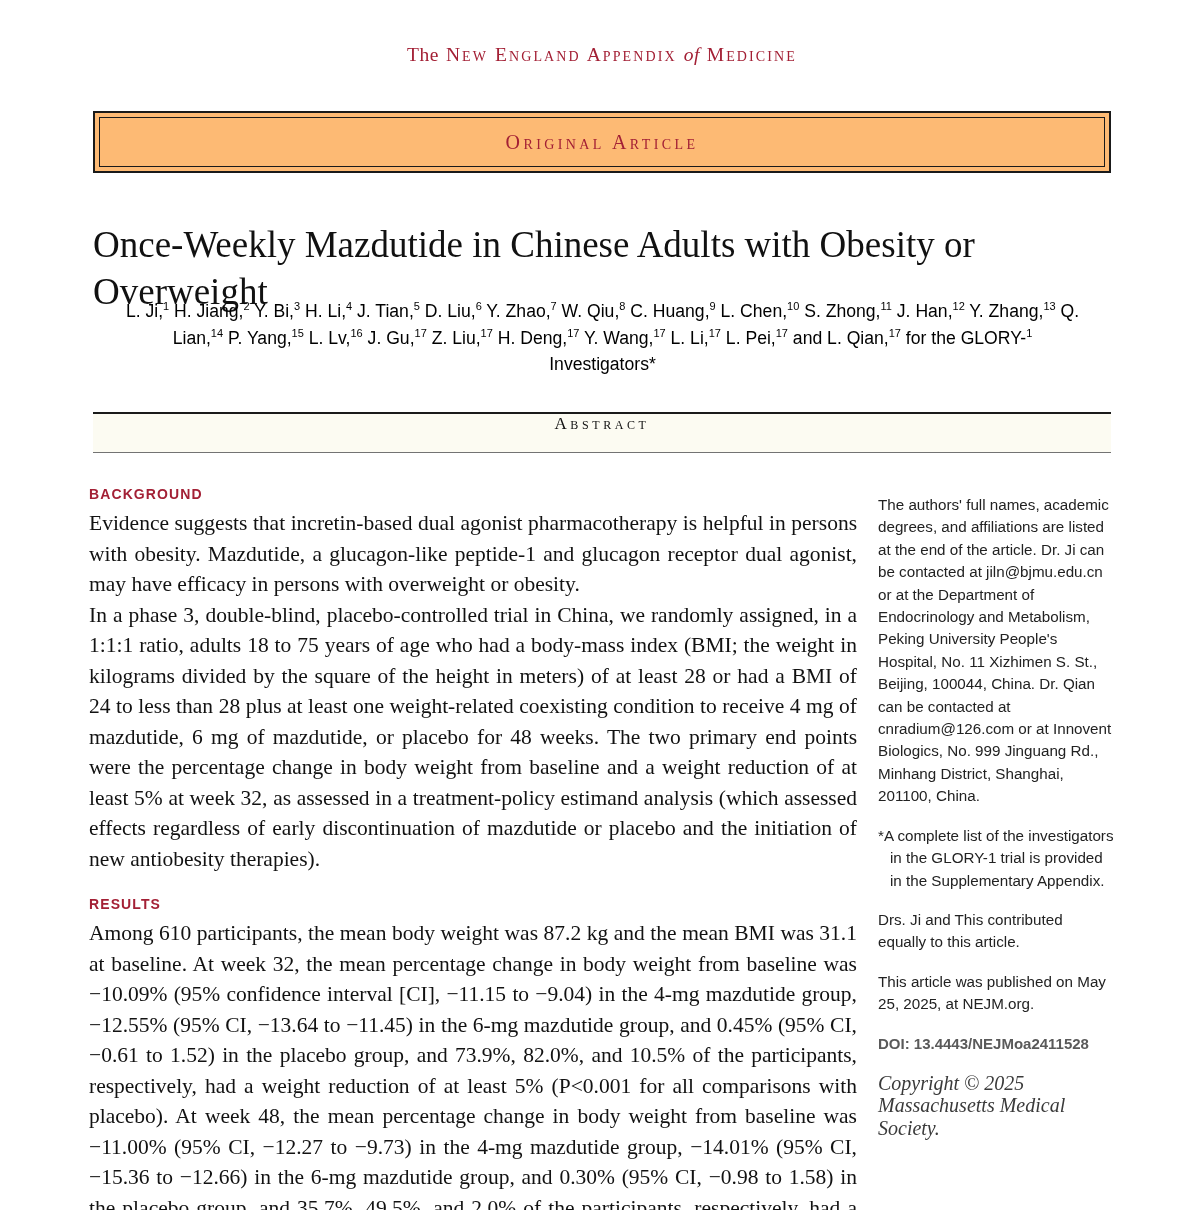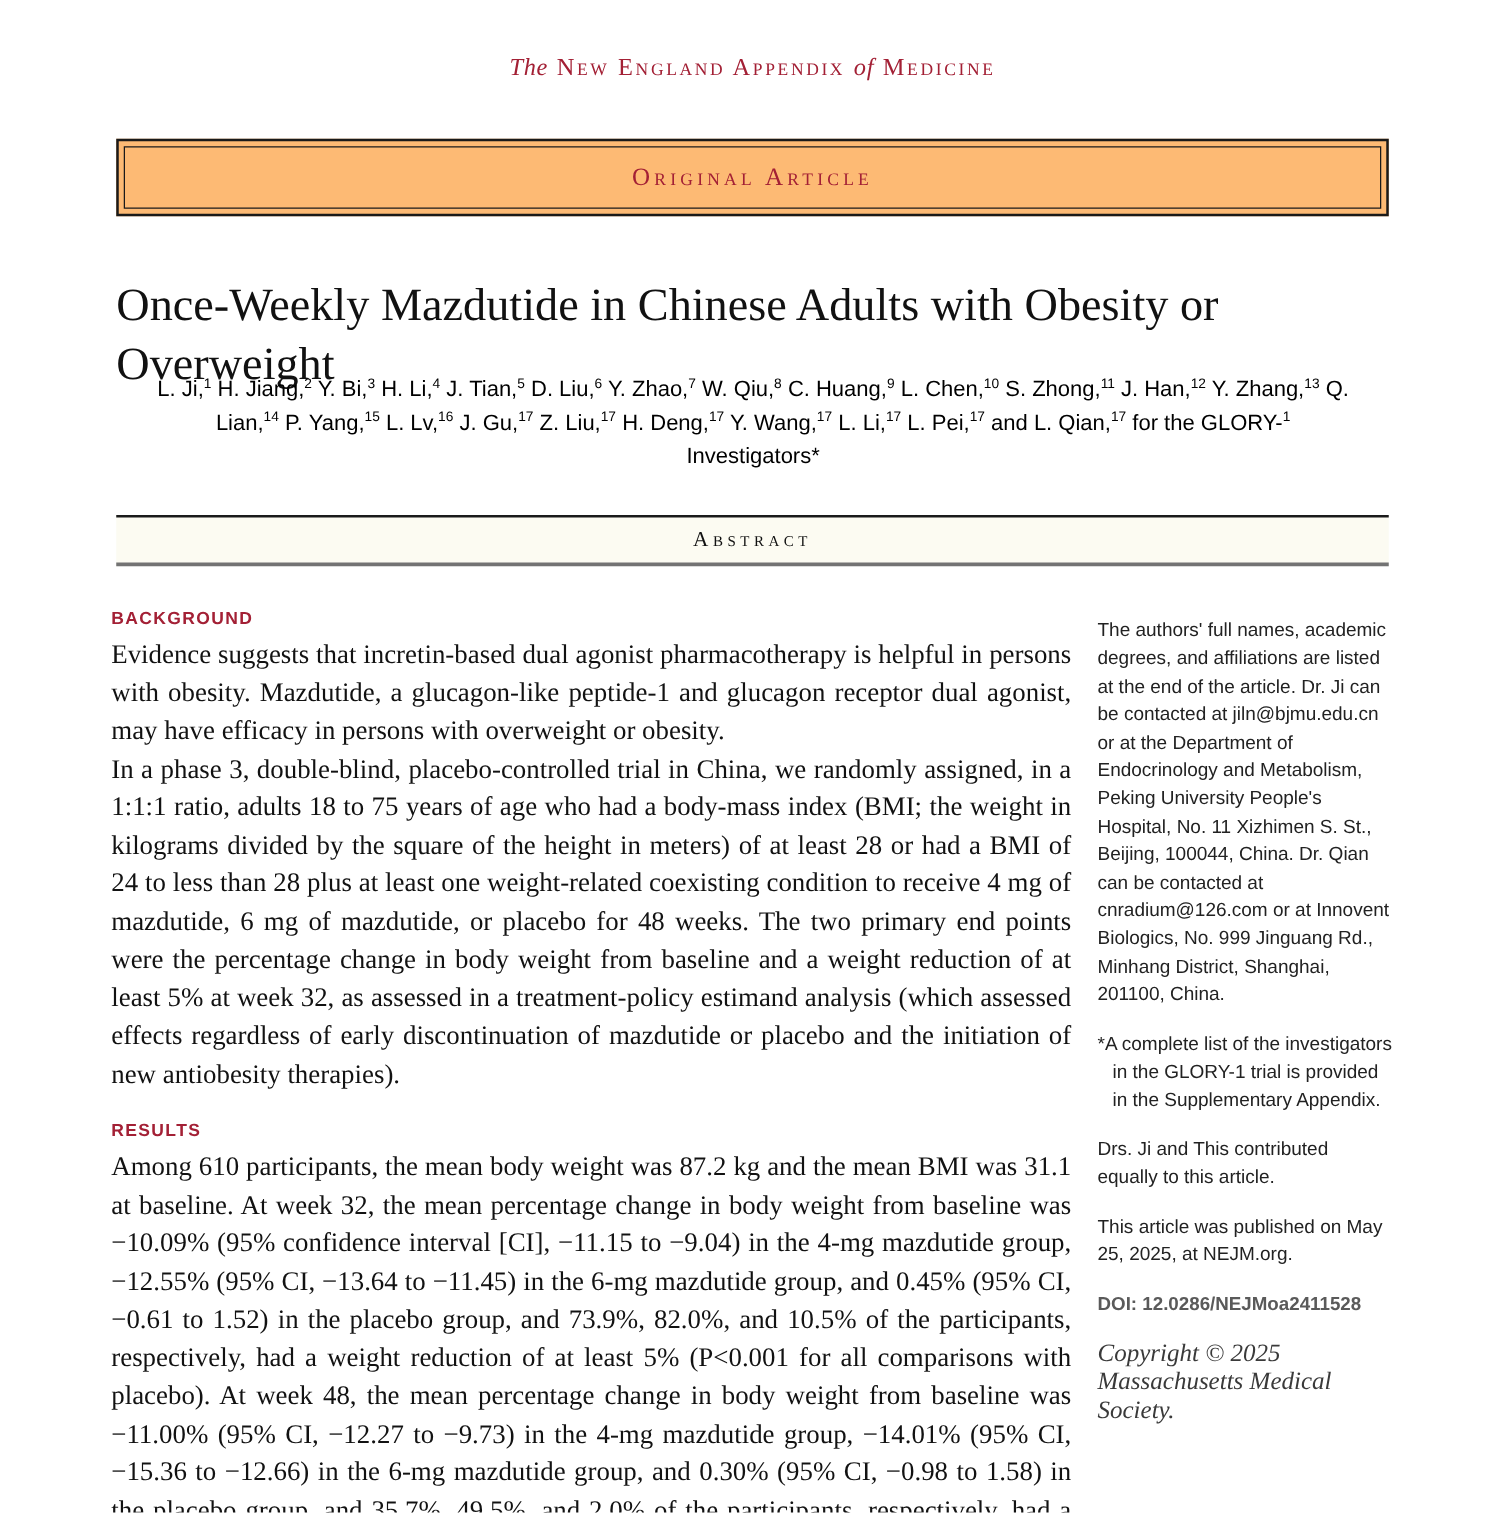--- a/index.html
+++ b/index.html
@@ -26,21 +26,20 @@
   .masthead {
     text-align: center;
     padding-top: 44px;
     font-family: "Liberation Serif", serif;
     color: #a32035;
     font-size: 19.5px;
     letter-spacing: 2.1px;
     font-variant: small-caps;
   }
   .masthead .the {
-    font-style: italic;
     letter-spacing: 0.5px;
     font-variant: normal;
     margin-top: 27px;
   }
   .masthead .of {
     font-style: italic;
     letter-spacing: 0.5px;
     font-variant: normal;
   }
 
@@ -108,23 +107,23 @@
 
   
   .abstract-bar {
     position: absolute;
     left: 93px;
     top: 412px;
     width: 1018px;
     height: 41px;
     background: #fcfbf2;
     border-top: 2px solid #1a1a1a;
-    border-bottom: 3px solid #737373;
+    border-bottom: 1px solid #737373;
     display: flex;
-    align-items: center;
+    align-items: flex-start;
     justify-content: center;
     box-sizing: border-box;
   }
   .abstract-bar span {
     font-size: 17px;
     letter-spacing: 3.6px;
     font-variant: small-caps;
     color: #111;
   }
 
@@ -221,17 +220,17 @@
 
     <p class="sec-head gap">Results</p>
     <p class="para">Among 610 participants, the mean body weight was 87.2 kg and the mean BMI was 31.1 at baseline. At week 32, the mean percentage change in body weight from baseline was −10.09% (95% confidence interval [CI], −11.15 to −9.04) in the 4-mg mazdutide group, −12.55% (95% CI, −13.64 to −11.45) in the 6-mg mazdutide group, and 0.45% (95% CI, −0.61 to 1.52) in the placebo group, and 73.9%, 82.0%, and 10.5% of the participants, respectively, had a weight reduction of at least 5% (P&lt;0.001 for all comparisons with placebo). At week 48, the mean percentage change in body weight from baseline was −11.00% (95% CI, −12.27 to −9.73) in the 4-mg mazdutide group, −14.01% (95% CI, −15.36 to −12.66) in the 6-mg mazdutide group, and 0.30% (95% CI, −0.98 to 1.58) in the placebo group, and 35.7%, 49.5%, and 2.0% of the participants, respectively, had a weight reduction of at least</p>
   </div>
 
   <div class="col-side">
     <p>The authors' full names, academic degrees, and affiliations are listed at the end of the article. Dr. Ji can be contacted at jiln@bjmu.edu.cn or at the Department of Endocrinology and Metabolism, Peking University People's Hospital, No. 11 Xizhimen S. St., Beijing, 100044, China. Dr. Qian can be contacted at cnradium@126.com or at Innovent Biologics, No. 999 Jinguang Rd., Minhang District, Shanghai, 201100, China.</p>
     <p class="indent-hang">*A complete list of the investigators in the GLORY-1 trial is provided in the Supplementary Appendix.</p>
     <p>Drs. Ji and This contributed equally to this article.</p>
     <p>This article was published on May 25, 2025, at NEJM.org.</p>
-    <p class="doi">DOI: 12.0286/NEJMoa2411528</p>
+    <p class="doi">DOI: 13.4443/NEJMoa2411528</p>
     <p class="copyright">Copyright © 2025 Massachusetts Medical Society.</p>
   </div>
 
 </div>
 
 </body></html>

